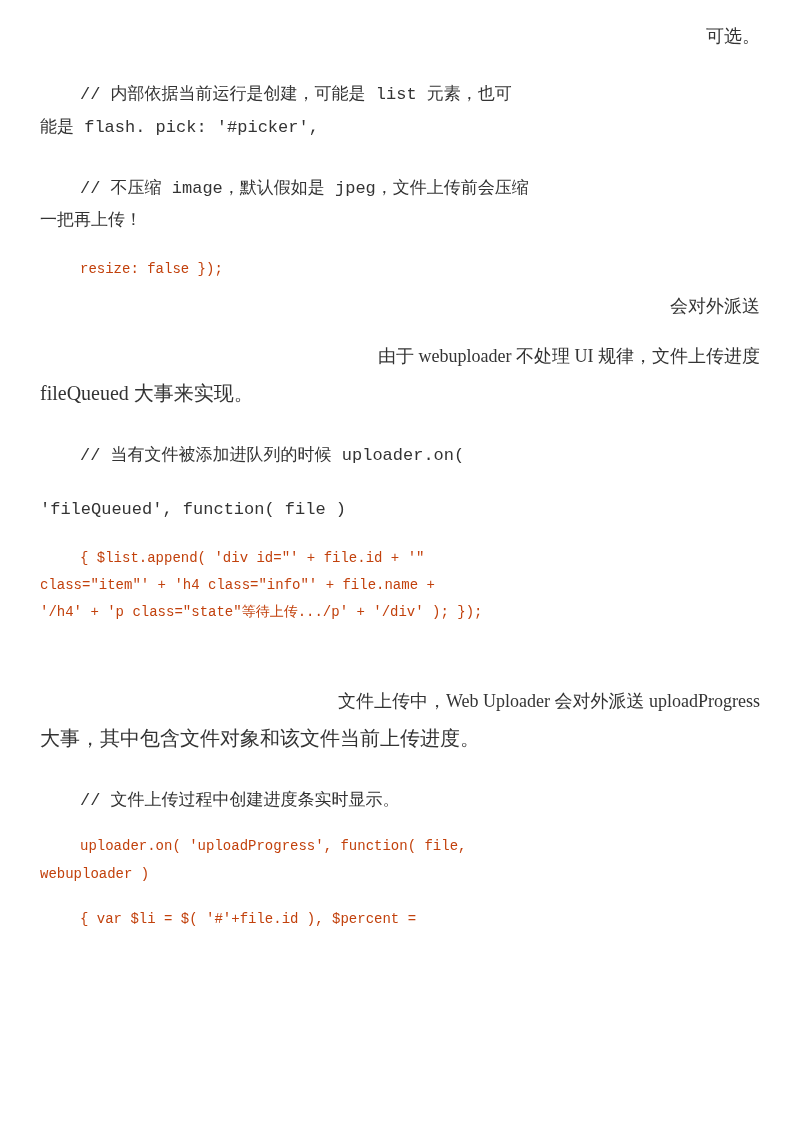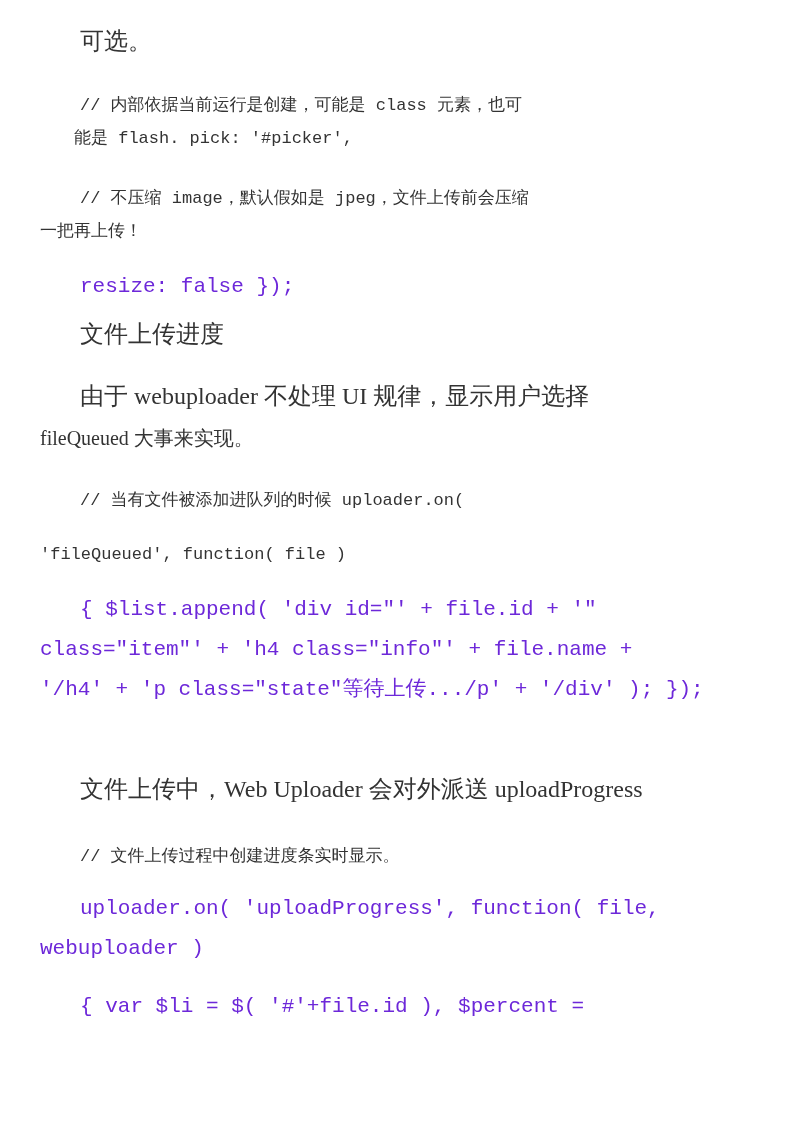--- a/index.html
+++ b/index.html
@@ -18,40 +18,41 @@
       padding: 20px 40px 40px 40px;
       line-height: 1.8;
     }
 
     .content-block {
       width: 100%;
     }
 
     .code-line {
       font-family: "Courier New", "SimSun", monospace;
-      font-size: 21px;
-      color: #6d28d9;
+      font-size: 14px;
+      color: #c2410c;
       padding-left: 40px;
       margin-bottom: 2px;
     }
 
     .comment-line {
       font-family: "Courier New", "SimSun", monospace;
       font-size: 17px;
       color: #333333;
       padding-left: 40px;
       margin-bottom: 2px;
     }
 
     .normal-text {
       font-family: "SimSun", "宋体", serif;
-      font-size: 24px;
+      font-size: 18px;
       color: #333333;
       padding-left: 40px;
       margin-bottom: 2px;
+      text-align: right;
     }
 
     .normal-text-no-indent {
       font-family: "SimSun", "宋体", serif;
       font-size: 20px;
       color: #333333;
       padding-left: 0;
       margin-bottom: 2px;
     }
 
@@ -80,45 +81,45 @@
 
 <div class="content-block">
 
   <div class="paragraph">
     <p class="normal-text">可选。</p>
   </div>
 
   <div class="spacer"></div>
 
   <div class="paragraph block">
-    <p class="comment-line">//  内部依据当前运行是创建，可能是 class 元素，也可</p>
-    <p class="comment-line" style="padding-left: 0; margin-left: 34px;">能是 flash. pick: '#picker',</p>
+    <p class="comment-line">//  内部依据当前运行是创建，可能是 list 元素，也可</p>
+    <p class="comment-line" style="padding-left: 0;">能是 flash. pick: '#picker',</p>
   </div>
 
   <div class="spacer"></div>
 
   <div class="paragraph block">
     <p class="comment-line">// 不压缩 image，默认假如是 jpeg，文件上传前会压缩</p>
     <p class="comment-line" style="padding-left: 0;">一把再上传！</p>
   </div>
 
   <div class="spacer-sm"></div>
 
   <div class="paragraph">
     <p class="code-line">resize: false });</p>
   </div>
 
   <div class="paragraph">
-    <p class="normal-text">文件上传进度</p>
+    <p class="normal-text">会对外派送</p>
   </div>
 
   <div class="spacer-sm"></div>
 
   <div class="paragraph block">
-    <p class="normal-text">由于 webuploader 不处理 UI 规律，显示用户选择</p>
+    <p class="normal-text">由于 webuploader 不处理 UI 规律，文件上传进度</p>
     <p class="normal-text-no-indent">fileQueued 大事来实现。</p>
   </div>
 
   <div class="spacer"></div>
 
   <div class="paragraph block">
     <p class="comment-line">//      当有文件被添加进队列的时候      uploader.on(</p>
     <p class="comment-line" style="padding-left: 0; margin-top: 24px;">'fileQueued', function( file )</p>
   </div>
 
@@ -131,20 +132,21 @@
   </div>
 
   <div class="spacer"></div>
   <div class="spacer"></div>
 
 
   <div class="spacer-sm"></div>
 
   <div class="paragraph block">
     <p class="normal-text">文件上传中，Web Uploader 会对外派送 uploadProgress</p>
+    <p class="normal-text-no-indent">大事，其中包含文件对象和该文件当前上传进度。</p>
   </div>
 
   <div class="spacer"></div>
 
   <div class="paragraph">
     <p class="comment-line">// 文件上传过程中创建进度条实时显示。</p>
   </div>
 
   <div class="spacer-sm"></div>
 

